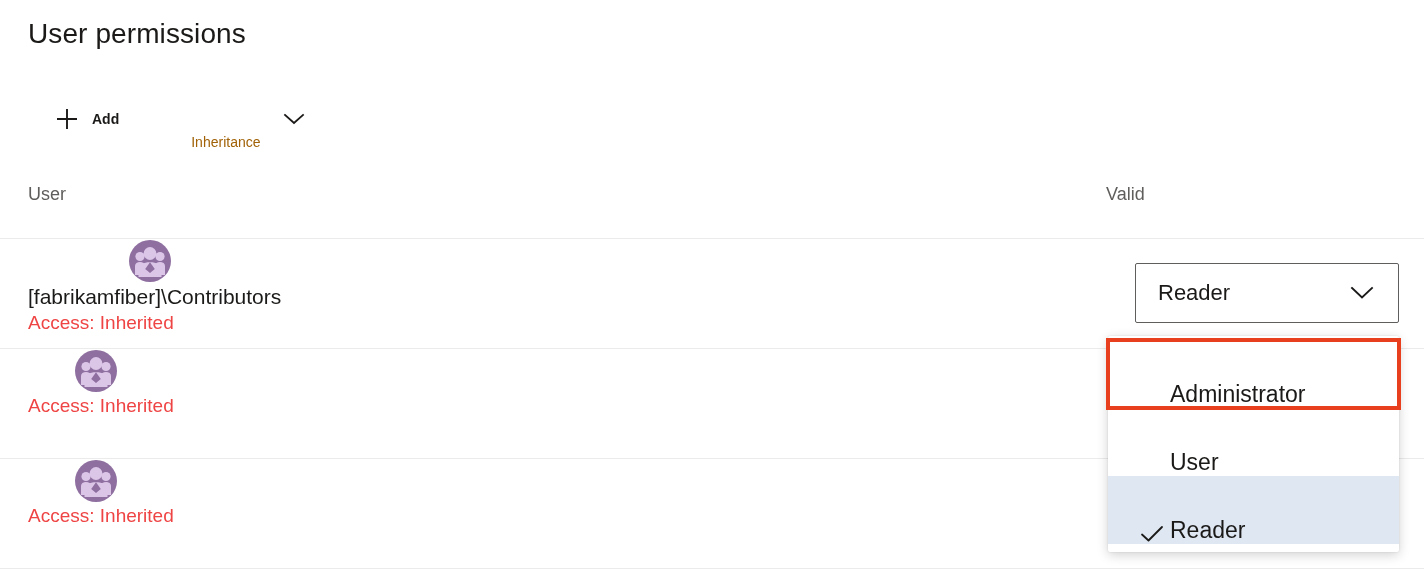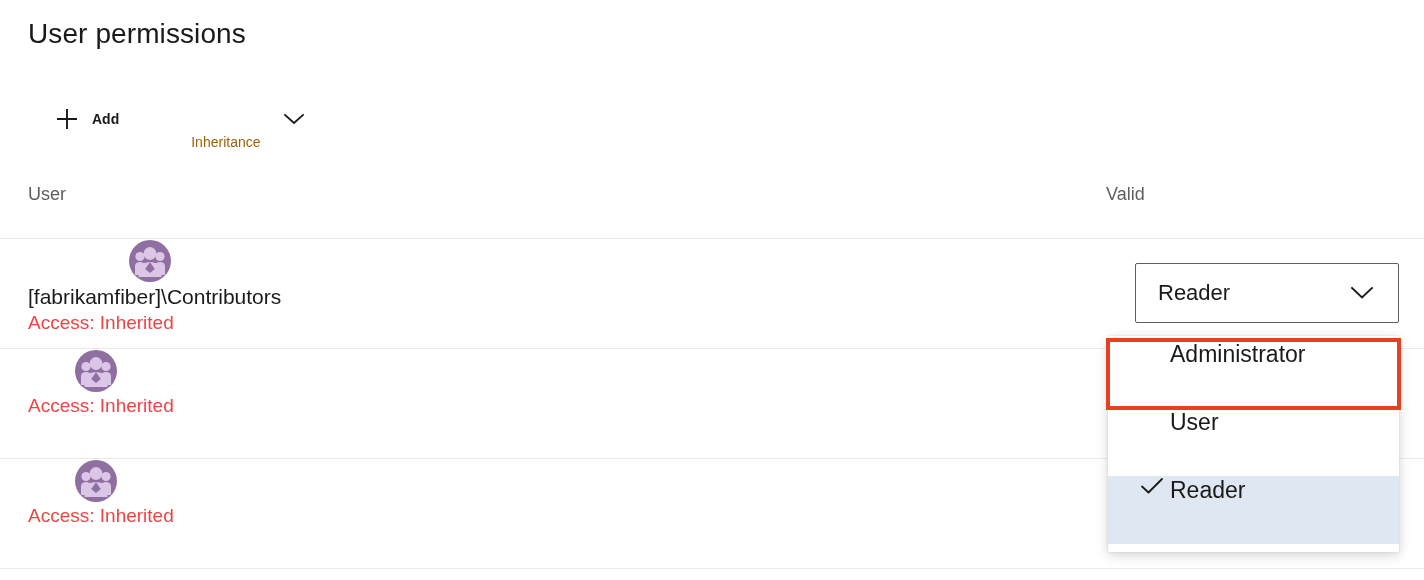--- a/index.html
+++ b/index.html
@@ -167,21 +167,21 @@
     background: #ffffff;
     border-radius: 2px;
     box-shadow: 0 3px 12px rgba(0,0,0,0.18), 0 0 2px rgba(0,0,0,0.12);
     padding: 4px 0 8px 0;
     box-sizing: border-box;
     z-index: 10;
   }
   .opt {
     height: 68px;
     display: flex;
-    align-items: flex-start;
+    align-items: flex-end;
     cursor: pointer;
     box-sizing: border-box;
     position: relative;
   }
   .opt-check {
     width: 36px;
     margin-left: 26px;
     display: flex;
     align-items: center;
     justify-content: center;

